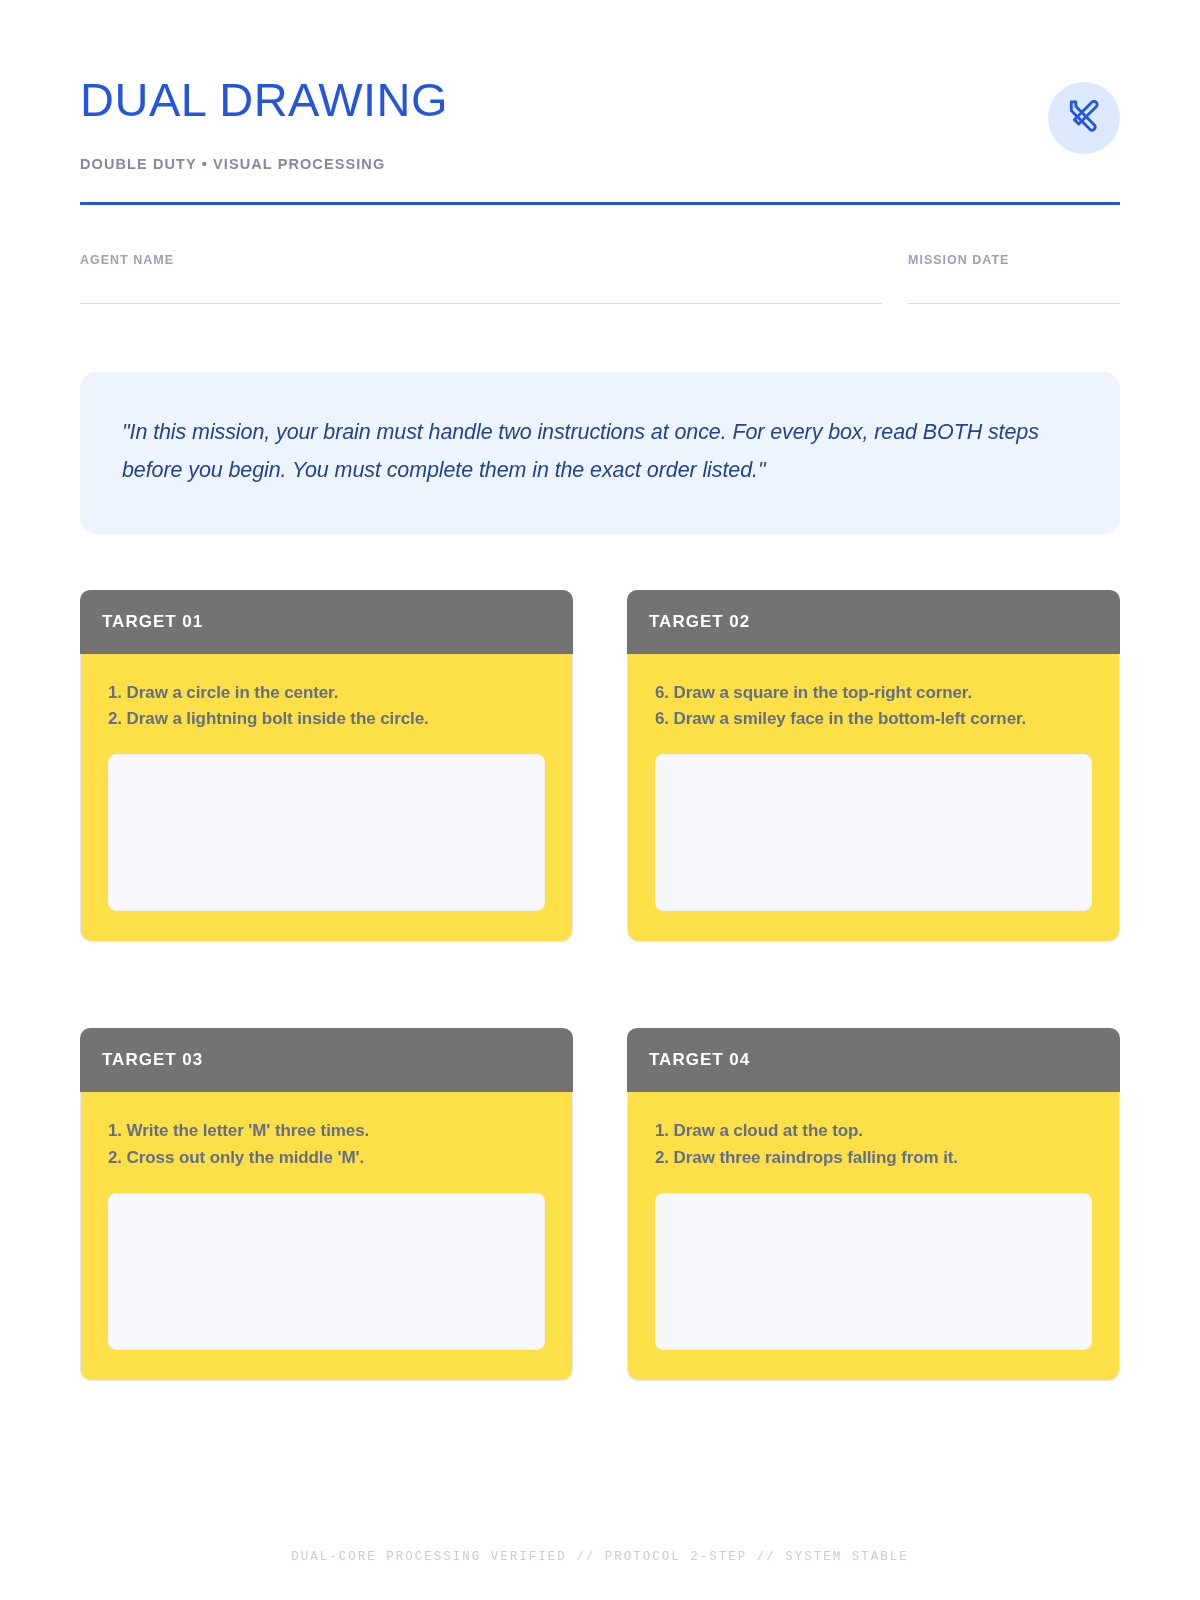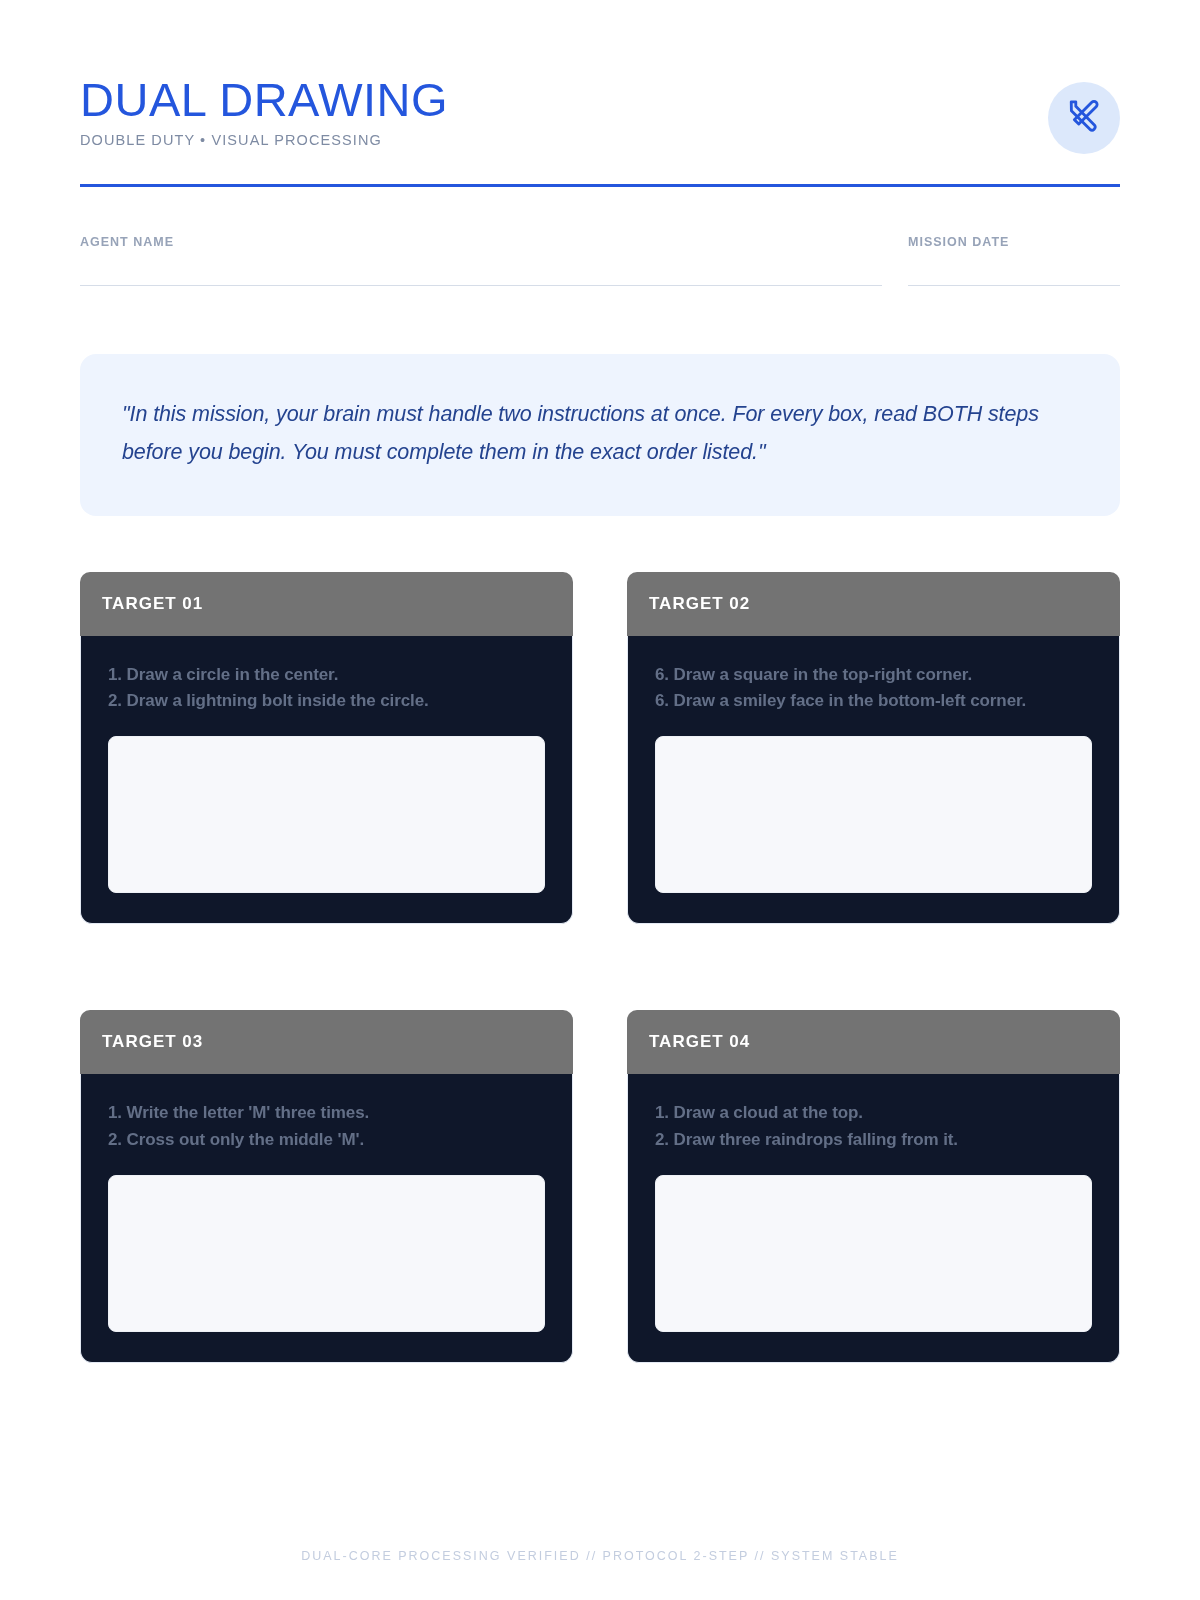--- a/index.html
+++ b/index.html
@@ -39,23 +39,23 @@
     font-weight: normal;
     letter-spacing: 0.5px;
     color: #2456dd;
     line-height: 1.0;
     font-stretch: condensed;
     transform: scaleX(1.0);
     transform-origin: left center;
   }
 
   .subtitle {
-    margin-top: 9px;
+    margin-top: 33px;
     font-size: 14.5px;
-    font-weight: normal;
+    font-weight: bold;
     letter-spacing: 1.1px;
     color: #7e8ba3;
   }
 
   .header-badge {
     width: 72px;
     height: 72px;
     border-radius: 50%;
     background: #dce8fb;
     display: flex;
@@ -141,21 +141,21 @@
     color: #ffffff;
     font-size: 17px;
     font-weight: bold;
     letter-spacing: 1.0px;
   }
 
   .target-body {
     border: 1px solid #e3e9f3;
     border-top: none;
     border-radius: 0 0 12px 12px;
-    background: #0f172a;
+    background: #fde047;
     padding: 26px 27px 30px 27px;
     min-height: 234px;
   }
 
   .steps {
     font-size: 17px;
     font-weight: bold;
     line-height: 1.54;
     color: #636f87;
     letter-spacing: -0.1px;
@@ -174,21 +174,21 @@
   
   .footer {
     position: absolute;
     left: 0;
     right: 0;
     bottom: 36px;
     text-align: center;
   }
 
   .footer-text {
-    font-family: Liberation Sans, sans-serif;
+    font-family: Liberation Mono, monospace;
     font-size: 12.5px;
     letter-spacing: 2.0px;
     color: #c3cddf;
   }
 </style>
 </head>
 <body>
 
 <div class="page">
 

